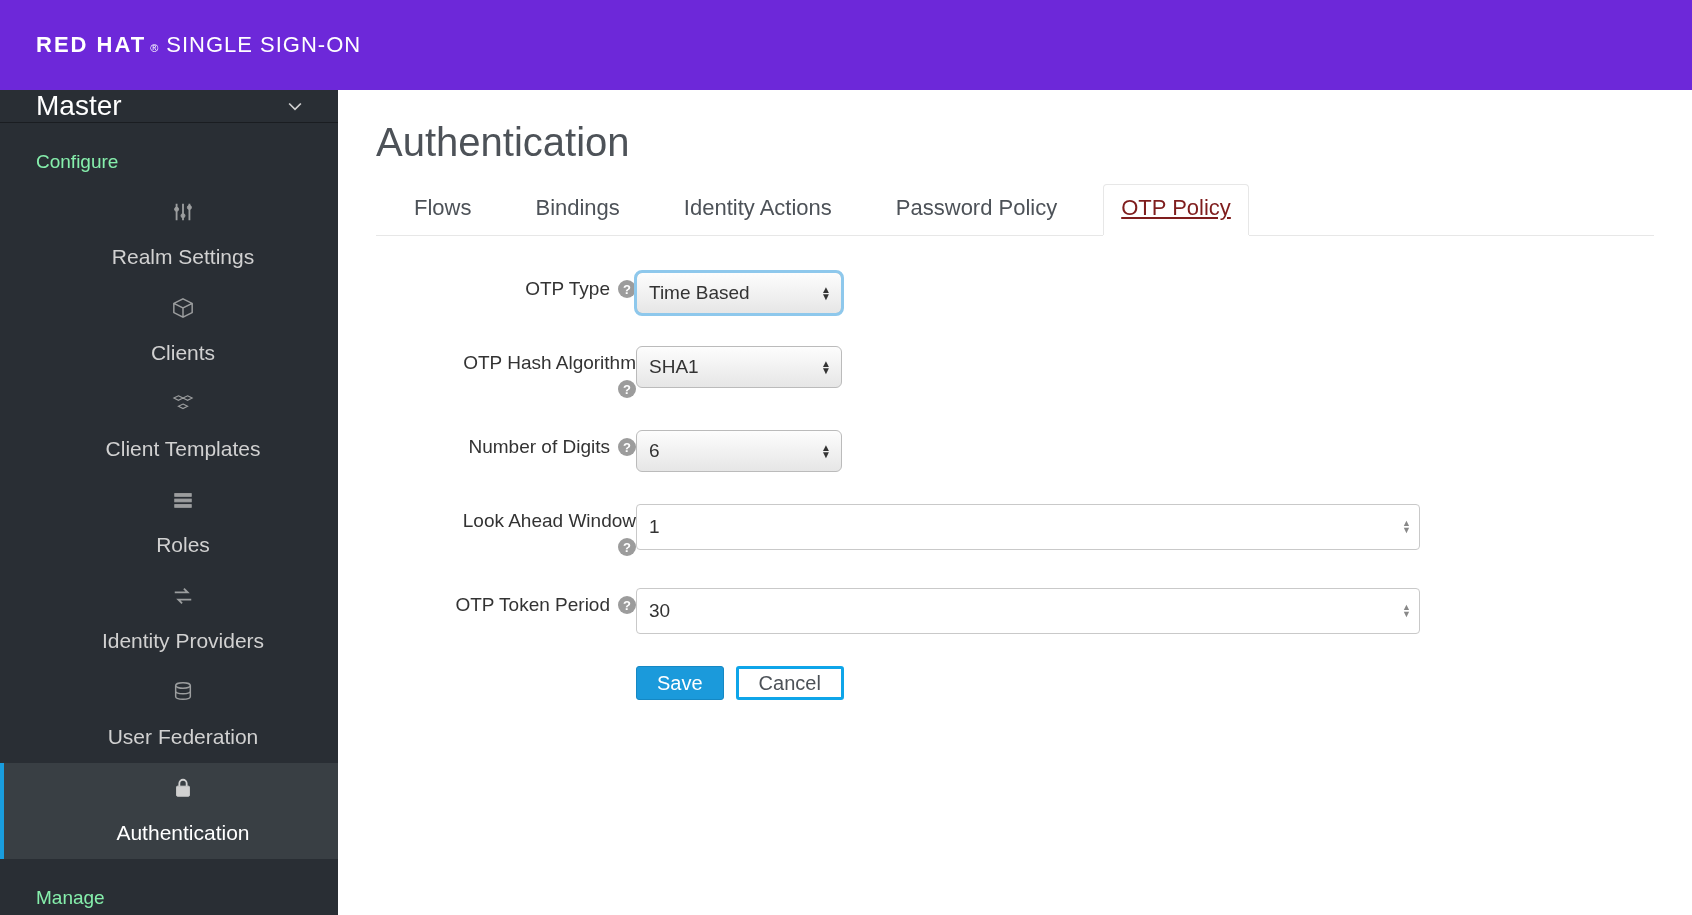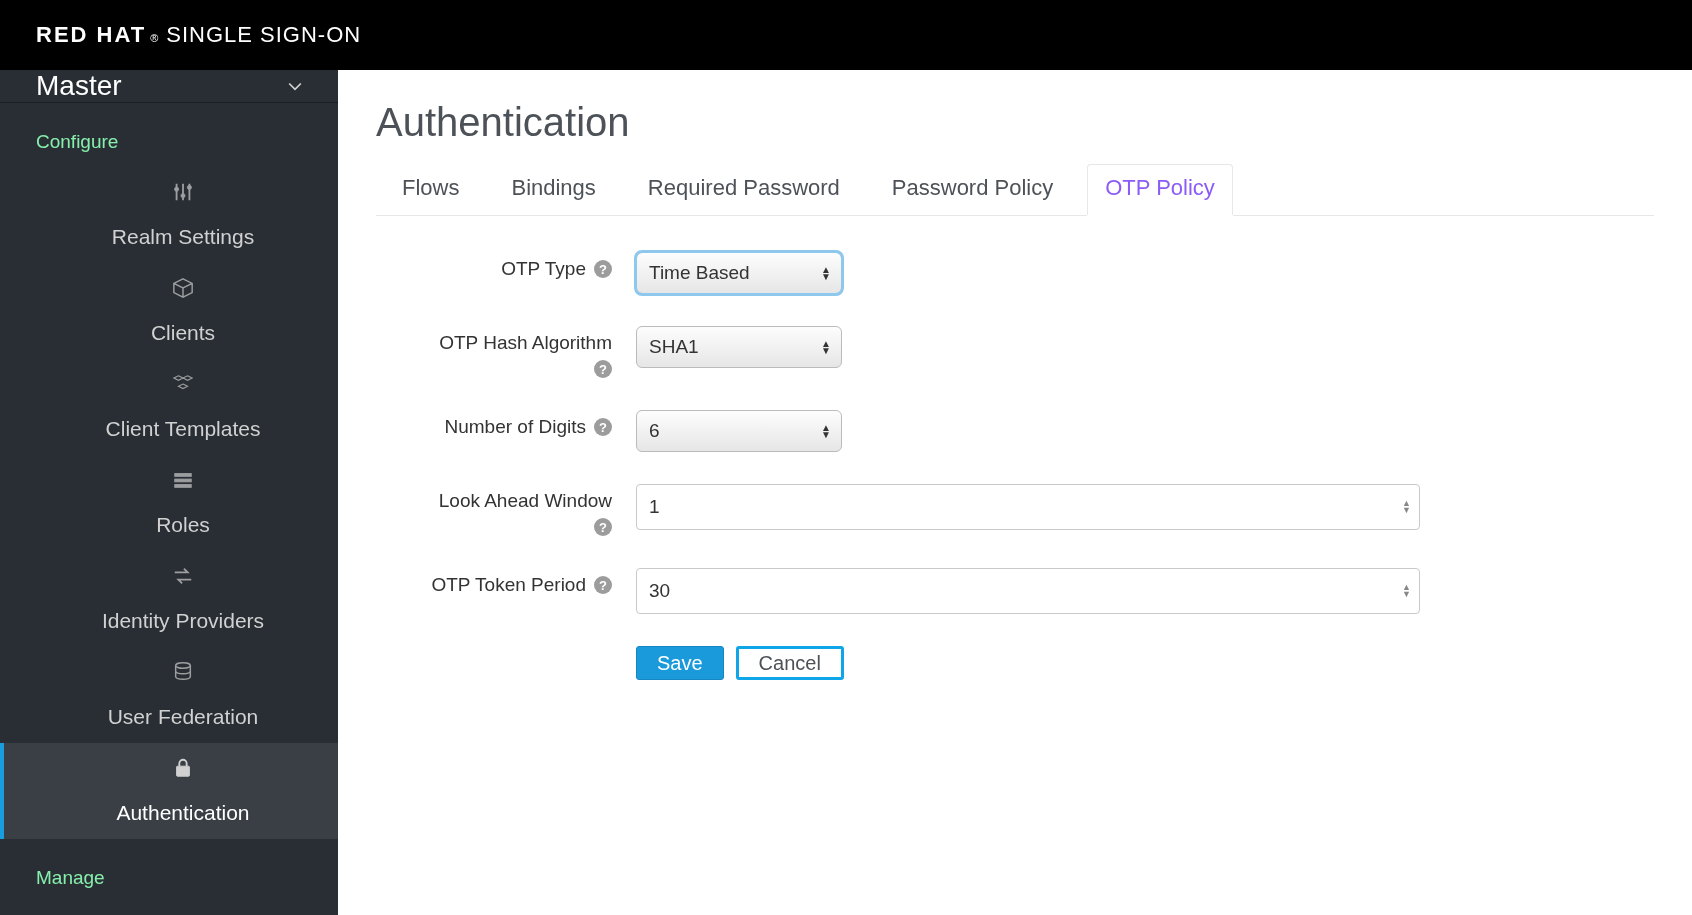--- a/index.html
+++ b/index.html
@@ -1,22 +1,22 @@
 <!DOCTYPE html>
 <html><head>
 <meta charset="utf-8">
 <style>
   * { box-sizing: border-box; margin: 0; padding: 0; }
   html, body { height: 100%; font-family: "Helvetica Neue", Helvetica, Arial, sans-serif; font-size: 15px; color: #333; }
   body { display: flex; flex-direction: column; background: #fff; }
 
   
   .top-header {
-    background: #000000;
-    height: 70px;
+    background: #6d28d9;
+    height: 90px;
     display: flex;
     align-items: center;
     padding-left: 36px;
     color: #fff;
   }
   .brand { display: flex; align-items: baseline; gap: 8px; }
   .brand-strong { font-weight: 800; letter-spacing: 2px; font-size: 22px; }
   .brand-reg { font-size: 11px; vertical-align: super; margin-left: -4px; }
   .brand-light { font-weight: 300; letter-spacing: 1px; font-size: 22px; }
 
@@ -89,23 +89,25 @@
     gap: 52px;
     border-bottom: 1px solid #e7e7e7;
     font-size: 22px;
     color: #4d5258;
     padding-left: 26px;
   }
   .tab {
     padding: 10px 0 14px 0;
     cursor: pointer;
     position: relative;
+    margin-left: 12px;
   }
   .tab.active {
-    color: #8b5cf6;
+    color: #7f1d1d;
+    text-decoration: underline;
   }
   .tab.active::after {
     content: "";
     position: absolute;
     left: -18px; right: -18px; bottom: -1px;
     height: 1px;
     background: #fff;
   }
   .tab.active::before {
     content: "";
@@ -120,21 +122,20 @@
   
   .form { margin-top: 36px; }
   .form-row {
     display: flex;
     align-items: flex-start;
     margin-bottom: 32px;
   }
   .form-label {
     width: 260px;
     text-align: left;
-    padding-right: 24px;
     padding-top: 6px;
     color: #333;
     font-size: 19px;
     font-weight: 400;
     display: flex;
     flex-direction: column;
     align-items: flex-end;
     gap: 6px;
   }
   .form-label .lbl-line { display: inline-flex; align-items: center; gap: 8px; }
@@ -315,21 +316,21 @@
       <span>Groups</span>
     </div>
   </div>
 
   <div class="main">
     <div class="page-title">Authentication</div>
 
     <div class="tabs">
       <div class="tab">Flows</div>
       <div class="tab">Bindings</div>
-      <div class="tab">Required Password</div>
+      <div class="tab">Identity Actions</div>
       <div class="tab">Password Policy</div>
       <div class="tab active">OTP Policy</div>
     </div>
 
     <div class="form">
 
       <div class="form-row">
         <div class="form-label">
           <span class="lbl-line">
             <span>OTP Type</span>

